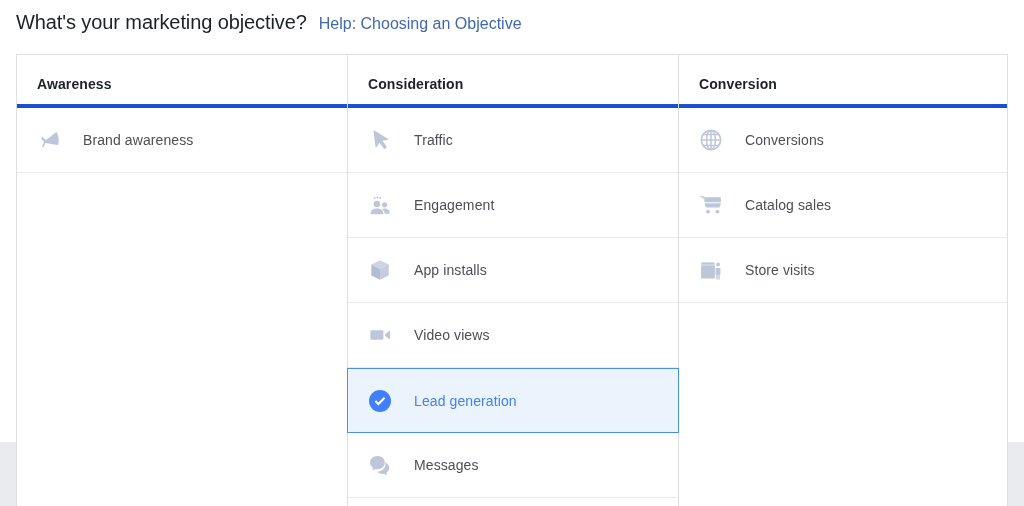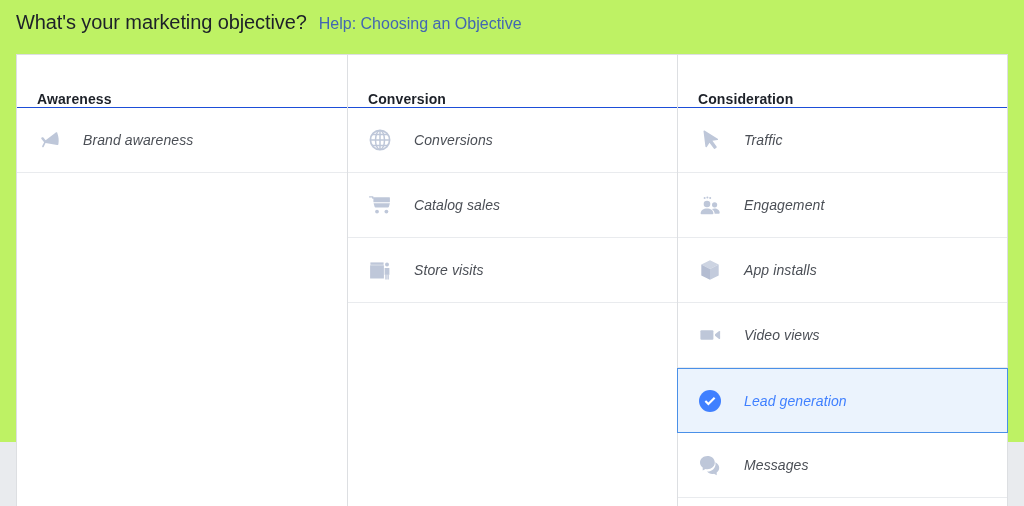--- a/index.html
+++ b/index.html
@@ -13,21 +13,21 @@
   body {
     background: #e9ebee;
     font-family: "Liberation Sans", sans-serif;
     -webkit-font-smoothing: antialiased;
   }
 
   #root {
     position: relative;
     width: 1024px;
     height: 442px;
-    background: #bef264;
+    background: #ffffff;
   }
 
   
   .page-head {
     position: absolute;
     left: 16px;
     top: 9px;
     display: flex;
     align-items: baseline;
     gap: 12px;
@@ -76,23 +76,23 @@
   }
 
   .col-awareness    { width: 331px; }
   .col-consideration{ width: 331px; }
   .col-conversion   { width: 330px; }
 
   .col-header {
     height: 53px;
     flex: 0 0 53px;
     display: flex;
-    align-items: flex-end;
+    align-items: center;
     padding: 8px 0 0 20px;
-    border-bottom: 1px solid #1d4ed8;
+    border-bottom: 4px solid #1d4ed8;
     background: #ffffff;
   }
 
   .col-header-label {
     font-size: 14px;
     font-weight: bold;
     color: #1d2129;
     letter-spacing: 0.1px;
   }
 
@@ -135,21 +135,20 @@
     align-items: center;
     justify-content: center;
   }
   .row-icon svg { display: block; }
 
   .row-label {
     font-size: 14px;
     color: #4b4f56;
     letter-spacing: 0.1px;
     line-height: 18px;
-    font-style: italic;
   }
 
   .obj-row.selected .row-label {
     color: #4080ff;
   }
 
   
   .col-filler {
     flex: 1 1 auto;
     background: #ffffff;
@@ -179,69 +178,20 @@
 
         <div class="obj-row">
           <span class="row-icon">
             <svg width="24" height="24" viewBox="0 0 24 24">
               <path class="icon-gray" d="M20.2 4.6c-.5-.4-1.2-.3-1.7.1L8.6 12.2l-2.2-2.6c-.4-.5-1.2-.5-1.7-.1-.5.4-.6 1.1-.2 1.6l2.6 3.1-1.9 3.9c-.2.4-.1.9.3 1.1.4.2.9.1 1.1-.3l1.9-3.9 11.6 2.1c.6.1 1.2-.3 1.3-.9.3-1.9.4-3.8.2-5.7-.2-1.9-.6-3.8-1.3-5.6-.1-.2-.1-.3-.1-.3z"></path>
             </svg>
           </span>
           <span class="row-label">Brand awareness</span>
         </div>
 
-
-        <div class="col-filler"></div>
-      </div>
-    </div>
-
-    <div class="obj-col col-conversion">
-      <div class="col-header">
-        <span class="col-header-label">Conversion</span>
-      </div>
-      <div class="col-body">
-
-        <div class="obj-row">
-          <span class="row-icon">
-            <svg width="24" height="24" viewBox="0 0 24 24">
-              <circle cx="12" cy="12" r="9.6" fill="none" class="icon-gray-stroke" stroke-width="1.7"></circle>
-              <ellipse cx="12" cy="12" rx="4.5" ry="9.6" fill="none" class="icon-gray-stroke" stroke-width="1.5"></ellipse>
-              <path class="icon-gray-stroke" fill="none" stroke-width="1.5" d="M2.4 12h19.2M3.9 6.6h16.2M3.9 17.4h16.2"></path>
-              <path class="icon-gray-stroke" fill="none" stroke-width="1.5" d="M12 2.4v19.2"></path>
-            </svg>
-          </span>
-          <span class="row-label">Conversions</span>
-        </div>
-
-        <div class="obj-row">
-          <span class="row-icon">
-            <svg width="24" height="24" viewBox="0 0 24 24">
-              <rect class="icon-gray" x="5.4" y="4.3" width="16.5" height="5" rx="0.5"></rect>
-              <path class="icon-gray" d="M1.6 3.2h3.1c.4 0 .7.2.8.6l.5 2h-1.7l-.3-1.2H1.6c-.4 0-.7-.3-.7-.7s.3-.7.7-.7z"></path>
-              <path class="icon-gray" d="M5.6 10.3h16.3l-1 3.5c-.1.4-.5.7-.9.7H7.6c-.5 0-.9-.3-1-.8z"></path>
-              <circle class="icon-gray" cx="9" cy="18.6" r="1.9"></circle>
-              <circle class="icon-gray" cx="18.4" cy="18.6" r="1.9"></circle>
-            </svg>
-          </span>
-          <span class="row-label">Catalog sales</span>
-        </div>
-
-        <div class="obj-row">
-          <span class="row-icon">
-            <svg width="24" height="24" viewBox="0 0 24 24">
-              <path class="icon-gray" d="M2.4 4.4h13.2v2.4H2.4z"></path>
-              <path class="icon-gray" d="M2.9 8h12.2v11.8H2.9z" fill="none" stroke="#bec7d9" stroke-width="1.6"></path>
-              <path class="icon-gray" d="M5.3 10.6h4.3v3.4H5.3zM5.3 15.8h7.3v1.5H5.3z"></path>
-              <circle class="icon-gray" cx="19" cy="6.6" r="2"></circle>
-              <path class="icon-gray" d="M16.6 10h4.8v6.8h-4.8z"></path>
-              <path class="icon-gray" d="M17.3 16.4h1.4v5h-1.4zM19.4 16.4h1.4v5h-1.4z"></path>
-            </svg>
-          </span>
-          <span class="row-label">Store visits</span>
-        </div>
 
         <div class="col-filler"></div>
       </div>
     </div>
 
     <div class="obj-col col-consideration">
       <div class="col-header">
         <span class="col-header-label">Consideration</span>
       </div>
       <div class="col-body">
@@ -307,14 +257,63 @@
               <path class="icon-gray" d="M9.4 3C5.3 3 2 5.9 2 9.5c0 2 1 3.8 2.7 5v3.1l2.9-1.6c.6.1 1.2.2 1.8.2 4.1 0 7.4-2.9 7.4-6.7S13.5 3 9.4 3z"></path>
               <path class="icon-gray" d="M17.2 9.3c.2.6.3 1.3.3 2 0 4.1-3.6 7.3-8.1 7.3h-.3c1.1 1.5 3 2.4 5.2 2.4.6 0 1.2-.1 1.7-.2l2.7 1.5v-2.9c1.6-1.1 2.5-2.8 2.5-4.7 0-2.4-1.7-4.5-4-5.4z"></path>
             </svg>
           </span>
           <span class="row-label">Messages</span>
         </div>
 
       </div>
     </div>
 
+    <div class="obj-col col-conversion">
+      <div class="col-header">
+        <span class="col-header-label">Conversion</span>
+      </div>
+      <div class="col-body">
+
+        <div class="obj-row">
+          <span class="row-icon">
+            <svg width="24" height="24" viewBox="0 0 24 24">
+              <circle cx="12" cy="12" r="9.6" fill="none" class="icon-gray-stroke" stroke-width="1.7"></circle>
+              <ellipse cx="12" cy="12" rx="4.5" ry="9.6" fill="none" class="icon-gray-stroke" stroke-width="1.5"></ellipse>
+              <path class="icon-gray-stroke" fill="none" stroke-width="1.5" d="M2.4 12h19.2M3.9 6.6h16.2M3.9 17.4h16.2"></path>
+              <path class="icon-gray-stroke" fill="none" stroke-width="1.5" d="M12 2.4v19.2"></path>
+            </svg>
+          </span>
+          <span class="row-label">Conversions</span>
+        </div>
+
+        <div class="obj-row">
+          <span class="row-icon">
+            <svg width="24" height="24" viewBox="0 0 24 24">
+              <rect class="icon-gray" x="5.4" y="4.3" width="16.5" height="5" rx="0.5"></rect>
+              <path class="icon-gray" d="M1.6 3.2h3.1c.4 0 .7.2.8.6l.5 2h-1.7l-.3-1.2H1.6c-.4 0-.7-.3-.7-.7s.3-.7.7-.7z"></path>
+              <path class="icon-gray" d="M5.6 10.3h16.3l-1 3.5c-.1.4-.5.7-.9.7H7.6c-.5 0-.9-.3-1-.8z"></path>
+              <circle class="icon-gray" cx="9" cy="18.6" r="1.9"></circle>
+              <circle class="icon-gray" cx="18.4" cy="18.6" r="1.9"></circle>
+            </svg>
+          </span>
+          <span class="row-label">Catalog sales</span>
+        </div>
+
+        <div class="obj-row">
+          <span class="row-icon">
+            <svg width="24" height="24" viewBox="0 0 24 24">
+              <path class="icon-gray" d="M2.4 4.4h13.2v2.4H2.4z"></path>
+              <path class="icon-gray" d="M2.9 8h12.2v11.8H2.9z" fill="none" stroke="#bec7d9" stroke-width="1.6"></path>
+              <path class="icon-gray" d="M5.3 10.6h4.3v3.4H5.3zM5.3 15.8h7.3v1.5H5.3z"></path>
+              <circle class="icon-gray" cx="19" cy="6.6" r="2"></circle>
+              <path class="icon-gray" d="M16.6 10h4.8v6.8h-4.8z"></path>
+              <path class="icon-gray" d="M17.3 16.4h1.4v5h-1.4zM19.4 16.4h1.4v5h-1.4z"></path>
+            </svg>
+          </span>
+          <span class="row-label">Store visits</span>
+        </div>
+
+        <div class="col-filler"></div>
+      </div>
+    </div>
+
   </div>
 </div>
 
 </body></html>

